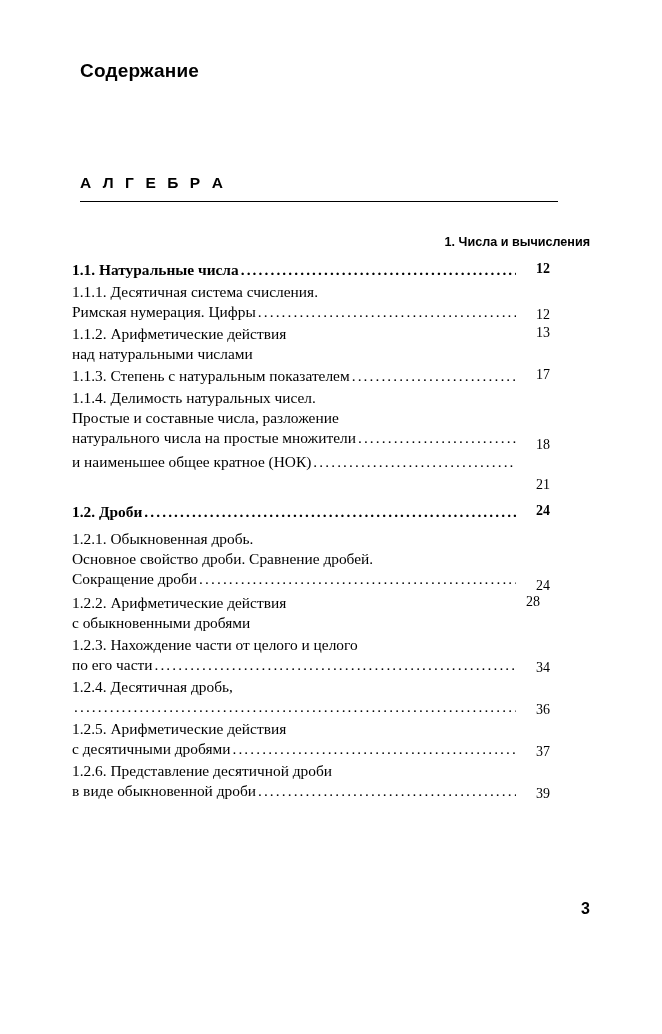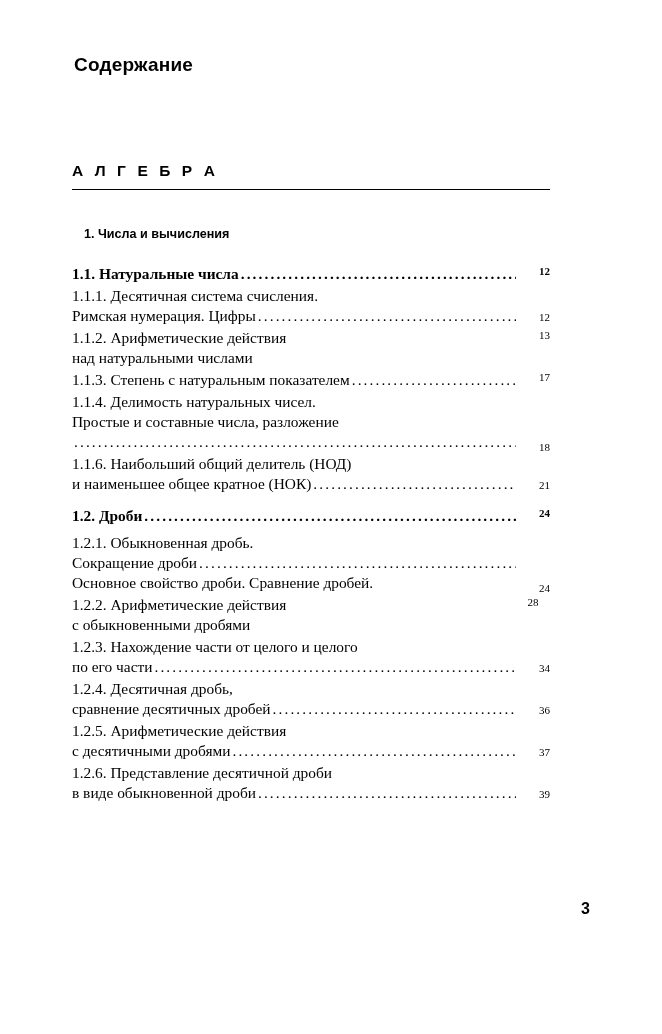--- a/index.html
+++ b/index.html
@@ -21,60 +21,61 @@
     width: 662px;
     height: 1034px;
     box-sizing: border-box;
     padding: 0 72px;
   }
   .doc-title {
     font-family: "Liberation Sans", sans-serif;
     font-weight: bold;
     font-size: 19px;
     letter-spacing: 0.2px;
-    margin: 2px;
+    margin: 8px;
     padding-top: 52px;
   }
   .section-head {
     font-family: "Liberation Sans", sans-serif;
     font-weight: bold;
     font-size: 15.5px;
     letter-spacing: 3.6px;
-    margin: 0;
+    margin: 8px;
     padding-top: 84px;
     padding-bottom: 9px;
     border-bottom: 1.3px solid #000;
     width: 478px;
   }
   .chapter-head {
     font-family: "Liberation Sans", sans-serif;
     font-weight: bold;
     font-size: 12.6px;
-    margin: 12px;
+    margin: 0;
     padding-top: 25px;
     padding-bottom: 13px;
+    text-align: right;
   }
   .toc {
     width: 478px;
   }
   .entry {
     display: flex;
     align-items: baseline;
     font-size: 15.4px;
     line-height: 1.0;
   }
   .entry .lines {
     flex: 1 1 auto;
     min-width: 0;
   }
   .entry .pageno {
     flex: 0 0 auto;
     width: 34px;
     text-align: right;
-    font-size: 11px;
+    font-size: 14px;
   }
   .entry.bold, .entry.bold .pageno {
     font-weight: bold;
   }
   .ln {
     display: flex;
     align-items: baseline;
     white-space: nowrap;
     padding-bottom: 4.6px;
   }
@@ -178,33 +179,30 @@
           <div class="lines">
             <div class="ln nodots">
               <span class="txt">1.1.4. Делимость натуральных чисел.</span>
               <span class="dots"></span>
             </div>
             <div class="ln nodots">
               <span class="txt">Простые и составные числа, разложение</span>
               <span class="dots"></span>
             </div>
             <div class="ln">
+              <span class="txt">натурального числа на простые множители</span>
               <span class="dots"></span>
             </div>
           </div>
           <div class="pageno" style="align-self: flex-start; margin-top: 48px;">18</div>
         </div>
       </div>
       <div class="grp">
         <div class="entry">
           <div class="lines">
-            <div class="ln nodots">
-              <span class="txt">1.1.6. Наибольший общий делитель (НОД)</span>
-              <span class="dots"></span>
-            </div>
             <div class="ln">
               <span class="txt">и наименьшее общее кратное (НОК)</span>
               <span class="dots"></span>
             </div>
           </div>
           <div class="pageno" style="align-self: flex-start; margin-top: 24px;">21</div>
         </div>
       </div>
       <div class="grp spaced" style="margin-top: 10px;">
         <div class="entry bold">
@@ -217,28 +215,28 @@
           <div class="pageno" style="align-self: flex-start; margin-top: 0px;">24</div>
         </div>
       </div>
       <div class="grp">
         <div class="entry">
           <div class="lines">
             <div class="ln nodots">
               <span class="txt">1.2.1. Обыкновенная дробь.</span>
               <span class="dots"></span>
             </div>
+            <div class="ln nodots">
+              <span class="txt">Основное свойство дроби. Сравнение дробей.</span>
+              <span class="dots"></span>
+            </div>
             <div class="ln">
               <span class="txt">Сокращение дроби</span>
               <span class="dots"></span>
             </div>
-            <div class="ln nodots">
-              <span class="txt">Основное свойство дроби. Сравнение дробей.</span>
-              <span class="dots"></span>
-            </div>
           </div>
           <div class="pageno" style="align-self: flex-start; margin-top: 48px;">24</div>
         </div>
       </div>
       <div class="grp">
         <div class="entry">
           <div class="lines">
             <div class="ln nodots">
               <span class="txt">1.2.2. Арифметические действия</span>
               <span class="dots"></span>
@@ -267,21 +265,20 @@
         </div>
       </div>
       <div class="grp">
         <div class="entry">
           <div class="lines">
             <div class="ln nodots">
               <span class="txt">1.2.4. Десятичная дробь,</span>
               <span class="dots"></span>
             </div>
             <div class="ln">
-              <span class="txt">сравнение десятичных дробей</span>
               <span class="dots"></span>
             </div>
           </div>
           <div class="pageno" style="align-self: flex-start; margin-top: 24px;">36</div>
         </div>
       </div>
       <div class="grp">
         <div class="entry">
           <div class="lines">
             <div class="ln nodots">

